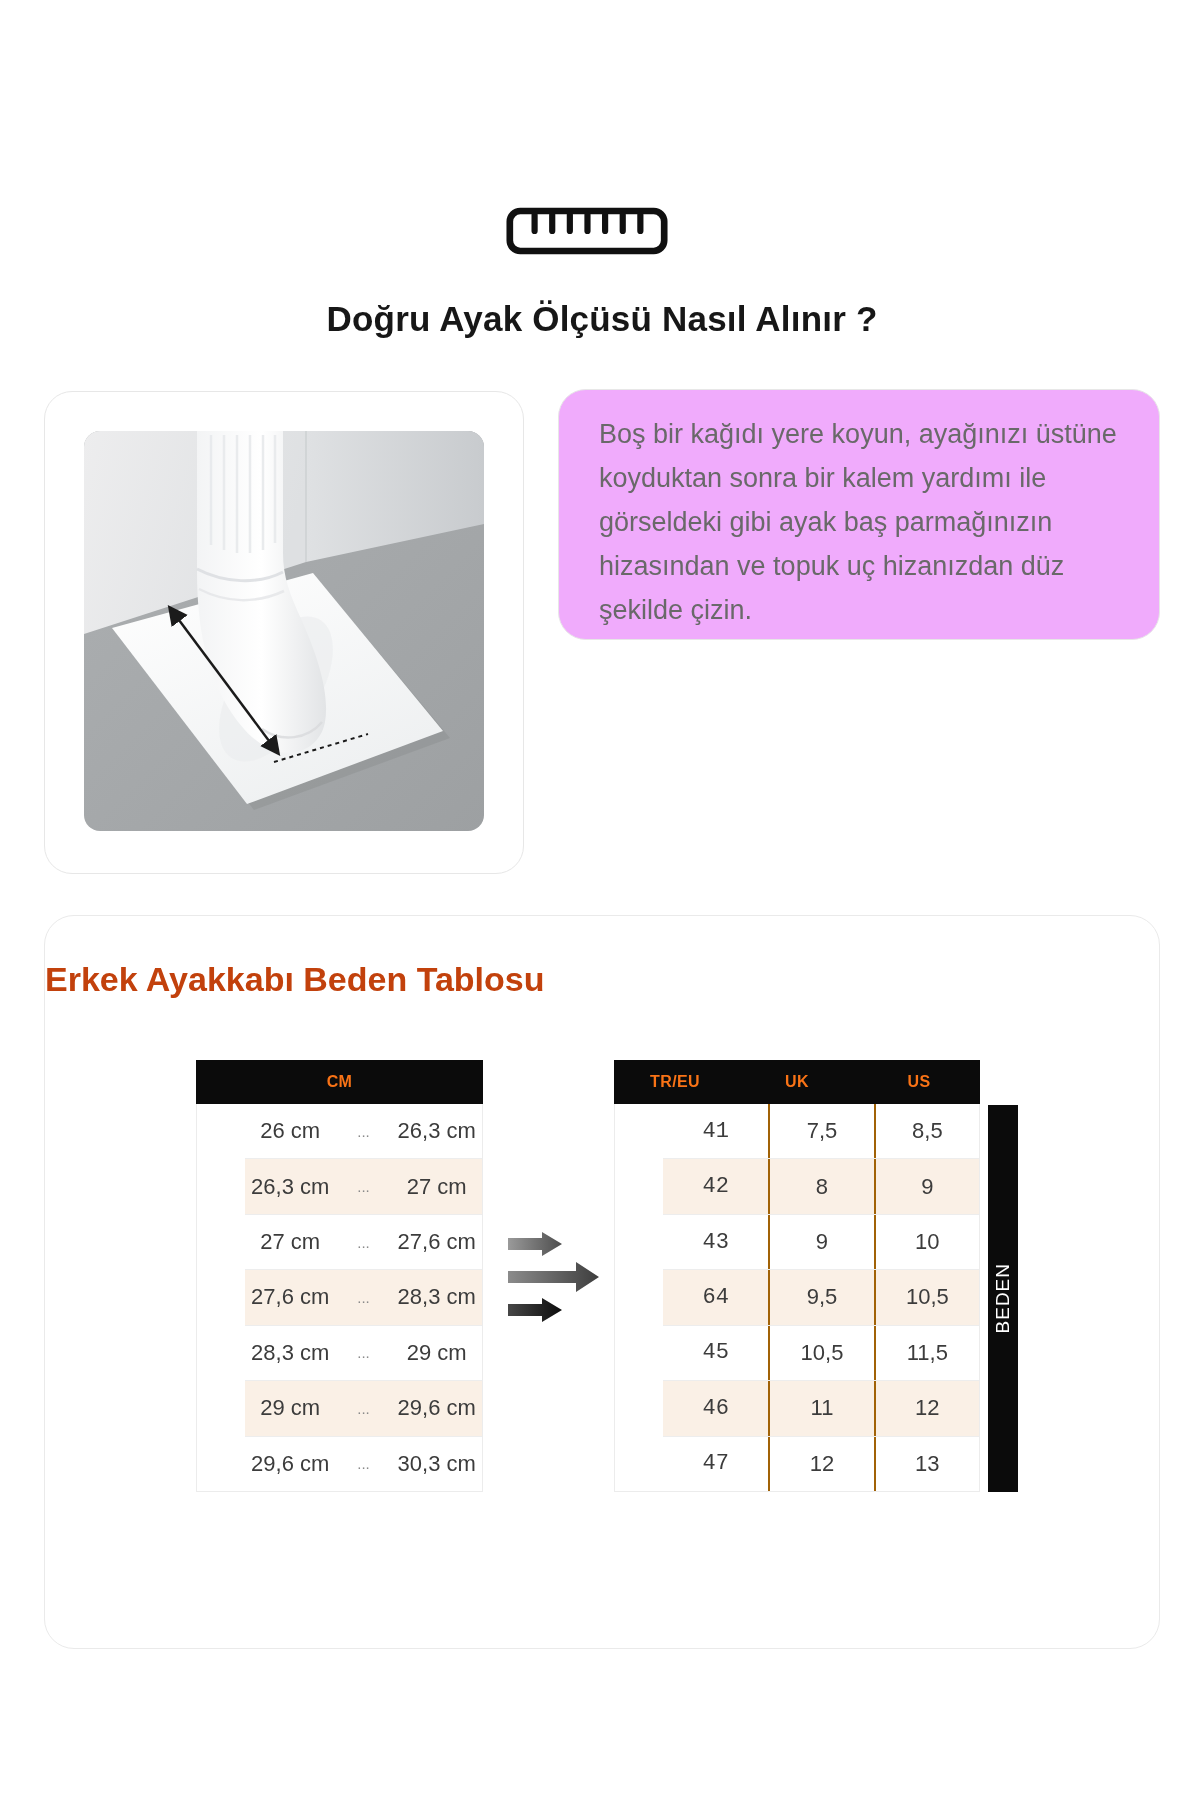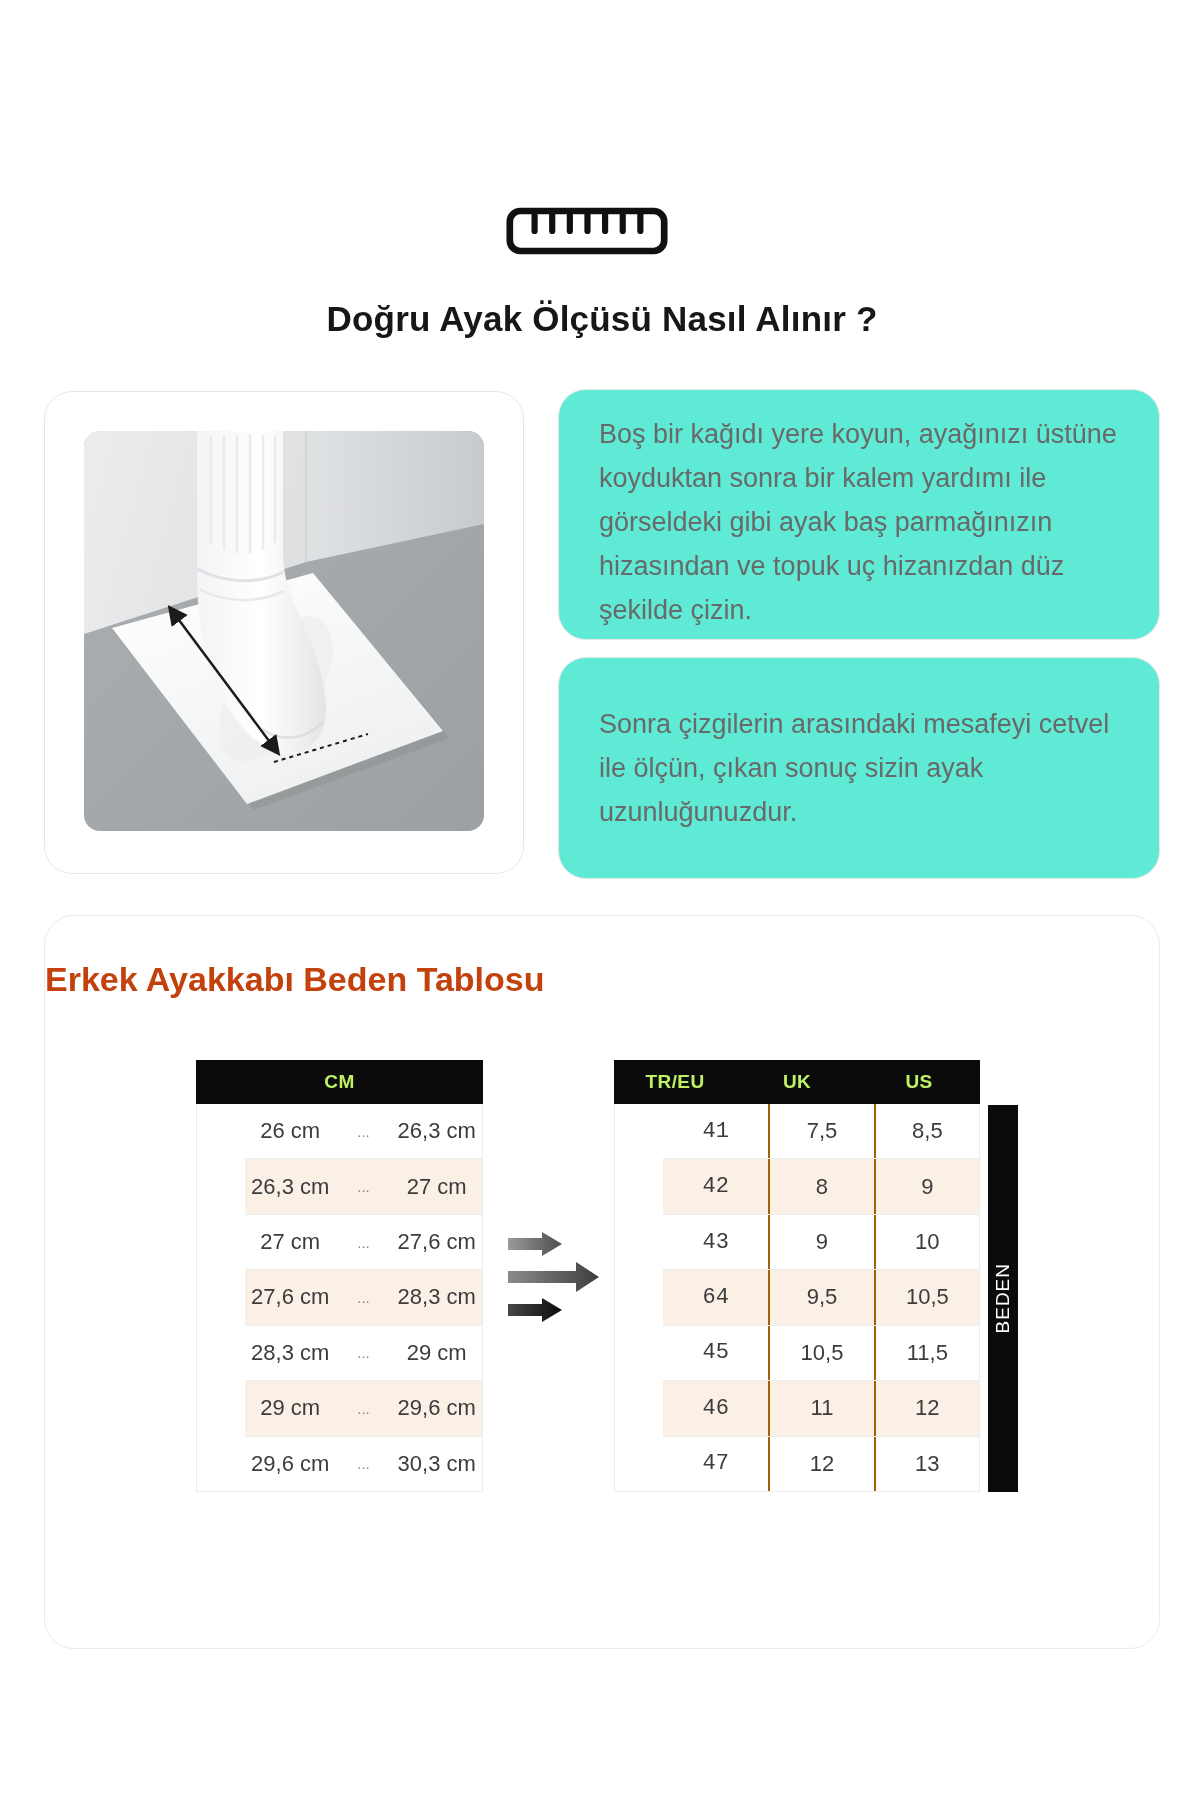--- a/index.html
+++ b/index.html
@@ -14,41 +14,41 @@
     text-align:center;font-size:35px;font-weight:700;color:#171717;letter-spacing:.2px;
   }
   
   .photo-card{
     position:absolute;left:44px;top:380px;width:480px;height:483px;
     background:#fff;border:1px solid #e7e7e7;border-radius:28px;box-sizing:border-box;
   }
   .photo{position:absolute;left:39px;top:39px;width:400px;height:400px;border-radius:16px;overflow:hidden;}
   .photo svg{display:block;}
   .step-card{
-    position:absolute;left:558px;width:602px;background:#5eead4;border:1px solid #e7e7e7;
+    position:absolute;left:558px;width:602px;background:#f0abfc;border:1px solid #e7e7e7;
     border-radius:28px;box-sizing:border-box;padding:18px 40px;display:flex;flex-direction:column;
   }
   .step-card p{margin:0;font-size:27px;line-height:44px;color:#696969;}
   .step-1{top:378px;height:251px;justify-content:flex-start;padding-top:22px;}
   .step-2{top:646px;height:222px;justify-content:center;}
   
   .size-card{
     position:absolute;left:44px;top:904px;width:1116px;height:734px;
     background:#fff;border:1px solid #eaeaea;border-radius:30px;box-sizing:border-box;
   }
   .size-title{
     position:absolute;left:0;top:44px;width:100%;margin:0;
     font-size:34px;font-weight:700;color:#c2410c;
   }
   .tbl{position:absolute;top:144px;}
   .tbl-cm{left:151px;width:287px;}
   .tbl-size{left:569px;width:366px;}
   .tbl-header{
-    height:44px;background:#0b0b0b;color:#bef264;display:grid;align-items:center;
-    font-size:19px;font-weight:600;letter-spacing:.4px;text-align:center;
+    height:44px;background:#0b0b0b;color:#f97316;display:grid;align-items:center;
+    font-size:16px;font-weight:600;letter-spacing:.4px;text-align:center;
   }
   .tbl-header.one{grid-template-columns:1fr;}
   .tbl-header.three{grid-template-columns:1fr 1fr 1fr;}
   .tbl-body{
     height:388px;display:flex;flex-direction:column;
     border:1px solid #ececec;border-top:none;box-sizing:border-box;background:#fff;padding-left:48px;
   }
   .t-row{flex:1;display:grid;align-items:center;text-align:center;
     font-size:22px;color:#3c3c3c;background:#ffffff;}
   .t-row + .t-row{border-top:1px solid #ededed;}
@@ -133,23 +133,20 @@
         <path d="M178,298 C198,312 224,308 238,291" stroke="#d9dbdd" stroke-width="2.5" fill="none" opacity="0.85"></path>
         <line x1="86" y1="177" x2="194" y2="322" stroke="#1b1b1b" stroke-width="2.5" marker-start="url(#mArrow)" marker-end="url(#mArrow)"></line>
         <line x1="190" y1="331" x2="284" y2="303" stroke="#1b1b1b" stroke-width="2" stroke-dasharray="4 4"></line>
       </svg>
     </div>
   </div>
 
   <div class="step-card step-1">
     <p>Boş bir kağıdı yere koyun, ayağınızı üstüne koyduktan sonra bir kalem yardımı ile görseldeki gibi ayak baş parmağınızın hizasından ve topuk uç hizanızdan düz şekilde çizin.</p>
   </div>
-  <div class="step-card step-2">
-    <p>Sonra çizgilerin arasındaki mesafeyi cetvel ile ölçün, çıkan sonuç sizin ayak uzunluğunuzdur.</p>
-  </div>
 
   <div class="size-card">
     <h2 class="size-title">Erkek Ayakkabı Beden Tablosu</h2>
 
     <div class="tbl tbl-cm">
       <div class="tbl-header one">
         <span>CM</span>
       </div>
       <div class="tbl-body">
         <div class="t-row cm-grid">

